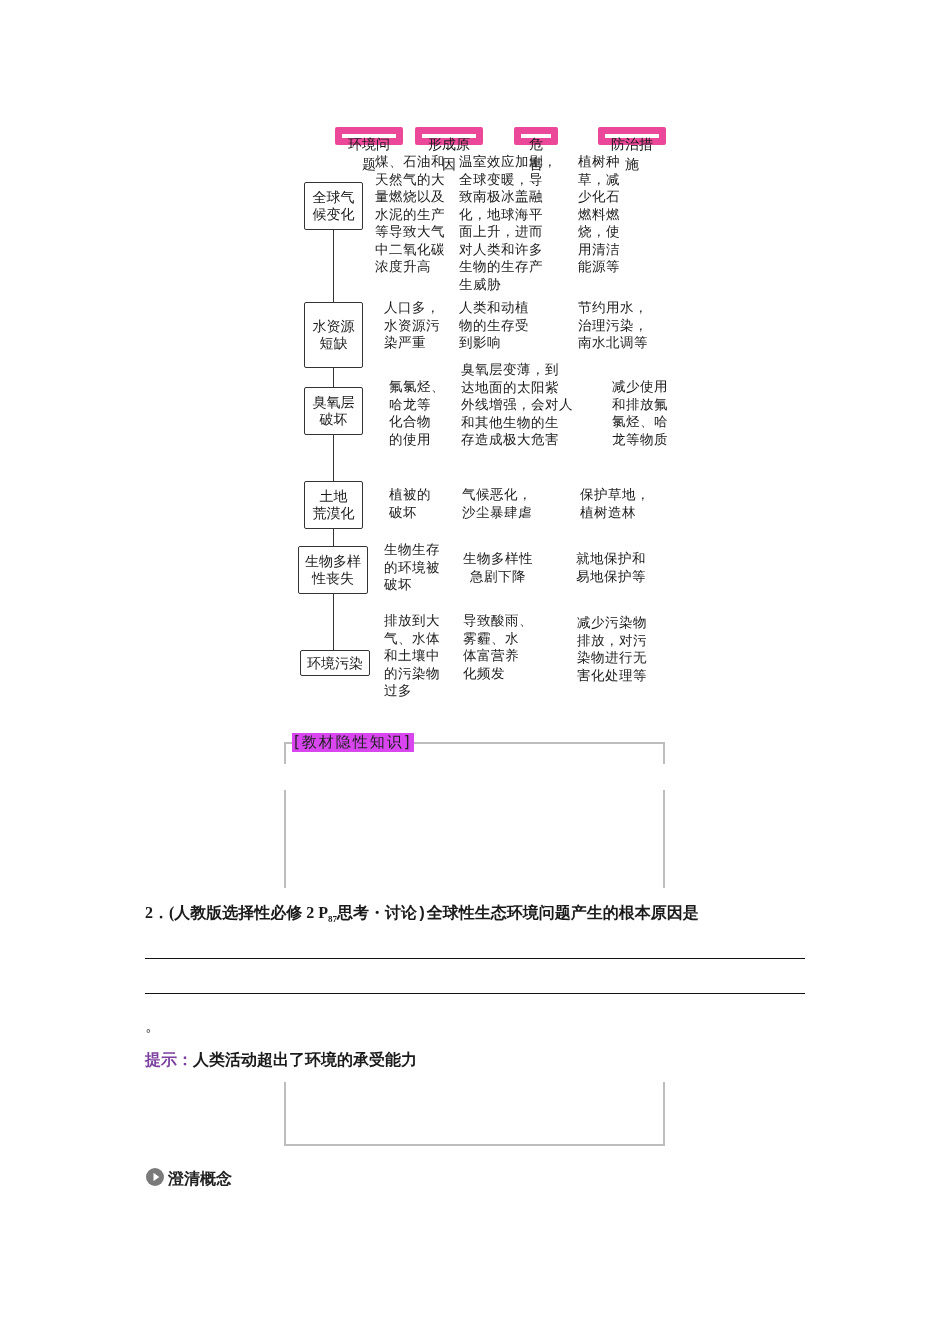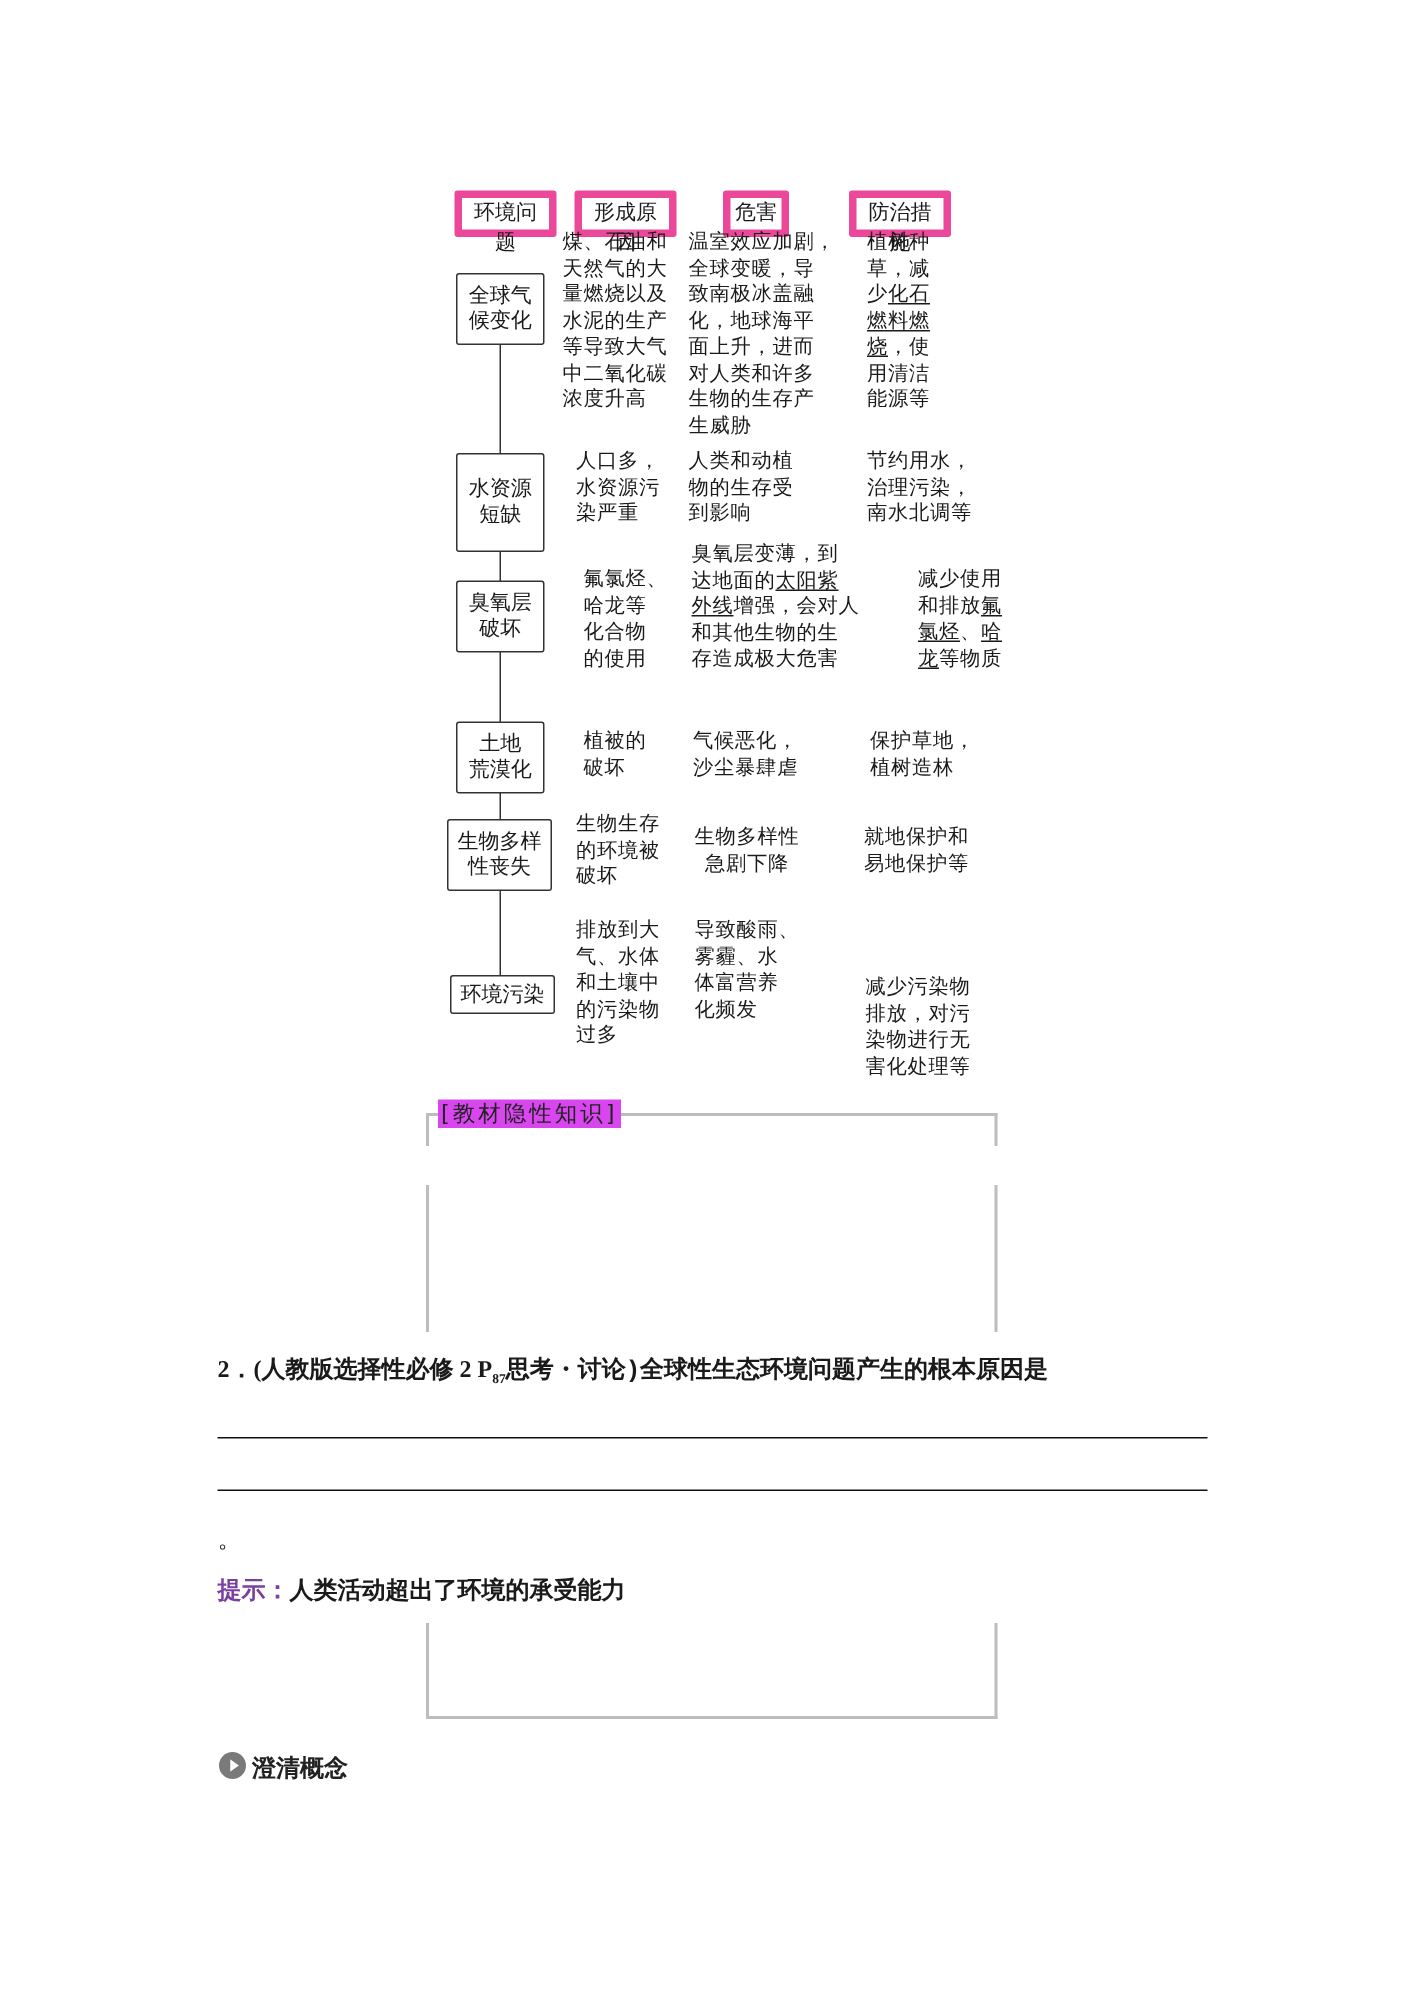--- a/index.html
+++ b/index.html
@@ -1,24 +1,24 @@
 <!DOCTYPE html>
 <html><head>
 <meta charset="utf-8">
 <style>
   html, body { margin:0; padding:0; background:#ffffff; }
   body { width:950px; height:1344px; position:relative; overflow:hidden;
          font-family: "DejaVu Serif", "Liberation Serif", serif; color:#1a1a1a; }
-  .hdr { position:absolute; top:127px; height:31px; border:5px solid #ec4899; border-radius:2px;
-         font-size:14px; line-height:20px; text-align:center; padding:0 3px; box-sizing:border-box; }
+  .hdr { position:absolute; top:127px; height:18px; border:7px solid #ec4899; border-radius:2px;
+         font-size:14px; line-height:20px; text-align:center; padding:0 3px; box-sizing:border-box;margin-left:32px; }
   .topic { position:absolute; border:1px solid #333; border-radius:2px; background:#fff;
            font-size:14px; line-height:17px; text-align:center; box-sizing:border-box;
            display:flex; align-items:center; justify-content:center; padding:0 2px; }
   .cell { position:absolute; font-size:13.5px; line-height:17.5px; white-space:pre; letter-spacing:0.5px; }
-  .u { text-decoration:underline; text-underline-offset:2px; }
+  .u { text-underline-offset:2px; }
   .spine { position:absolute; left:333px; width:1px; background:#333; }
   .frame-top { position:absolute; border-top:2px solid #bdbdbd; }
   .frame-side { position:absolute; width:2px; background:#bdbdbd; }
   .frame-label { position:absolute; font-family:"DejaVu Sans","Liberation Sans",sans-serif; font-size:15px;
                  background:#d946ef; padding:0 2px; letter-spacing:2px; color:#222; }
   .q { position:absolute; left:145px; top:903px; font-size:16px; font-weight:bold; white-space:nowrap;
        font-family:"Liberation Serif","DejaVu Serif",serif; }
   .q sub { font-size:9px; }
   .q .qtext { font-family:Liberation Mono, monospace; font-weight:bold; font-size:16px; }
   .blank { position:absolute; left:145px; width:660px; height:0; border-top:1.5px solid #111; }
@@ -114,21 +114,21 @@
 <div class="topic" style="left:300px;top:650px;width:70px;height:26px;white-space:pre;">环境污染</div>
 <div class="cell" style="left:384px;top:612px;">排放到大
 气、水体
 和土壤中
 的污染物
 过多</div>
 <div class="cell" style="left:463px;top:612px;">导致酸雨、
 雾霾、水
 体富营养
 化频发</div>
-<div class="cell" style="left:577px;top:614px;margin-top:36px;">减少污染物
+<div class="cell" style="left:577px;top:614px;">减少污染物
 排放，对污
 染物进行无
 害化处理等</div>
 
 <div class="frame-top" style="left:285px;top:742px;width:380px;"></div>
 <div class="frame-side" style="left:284px;top:742px;height:22px;"></div>
 <div class="frame-side" style="left:663px;top:742px;height:22px;"></div>
 <div class="frame-side" style="left:284px;top:790px;height:98px;"></div>
 <div class="frame-side" style="left:663px;top:790px;height:98px;"></div>
 <div class="frame-label" style="left:292px;top:733px;">[教材隐性知识]</div>

